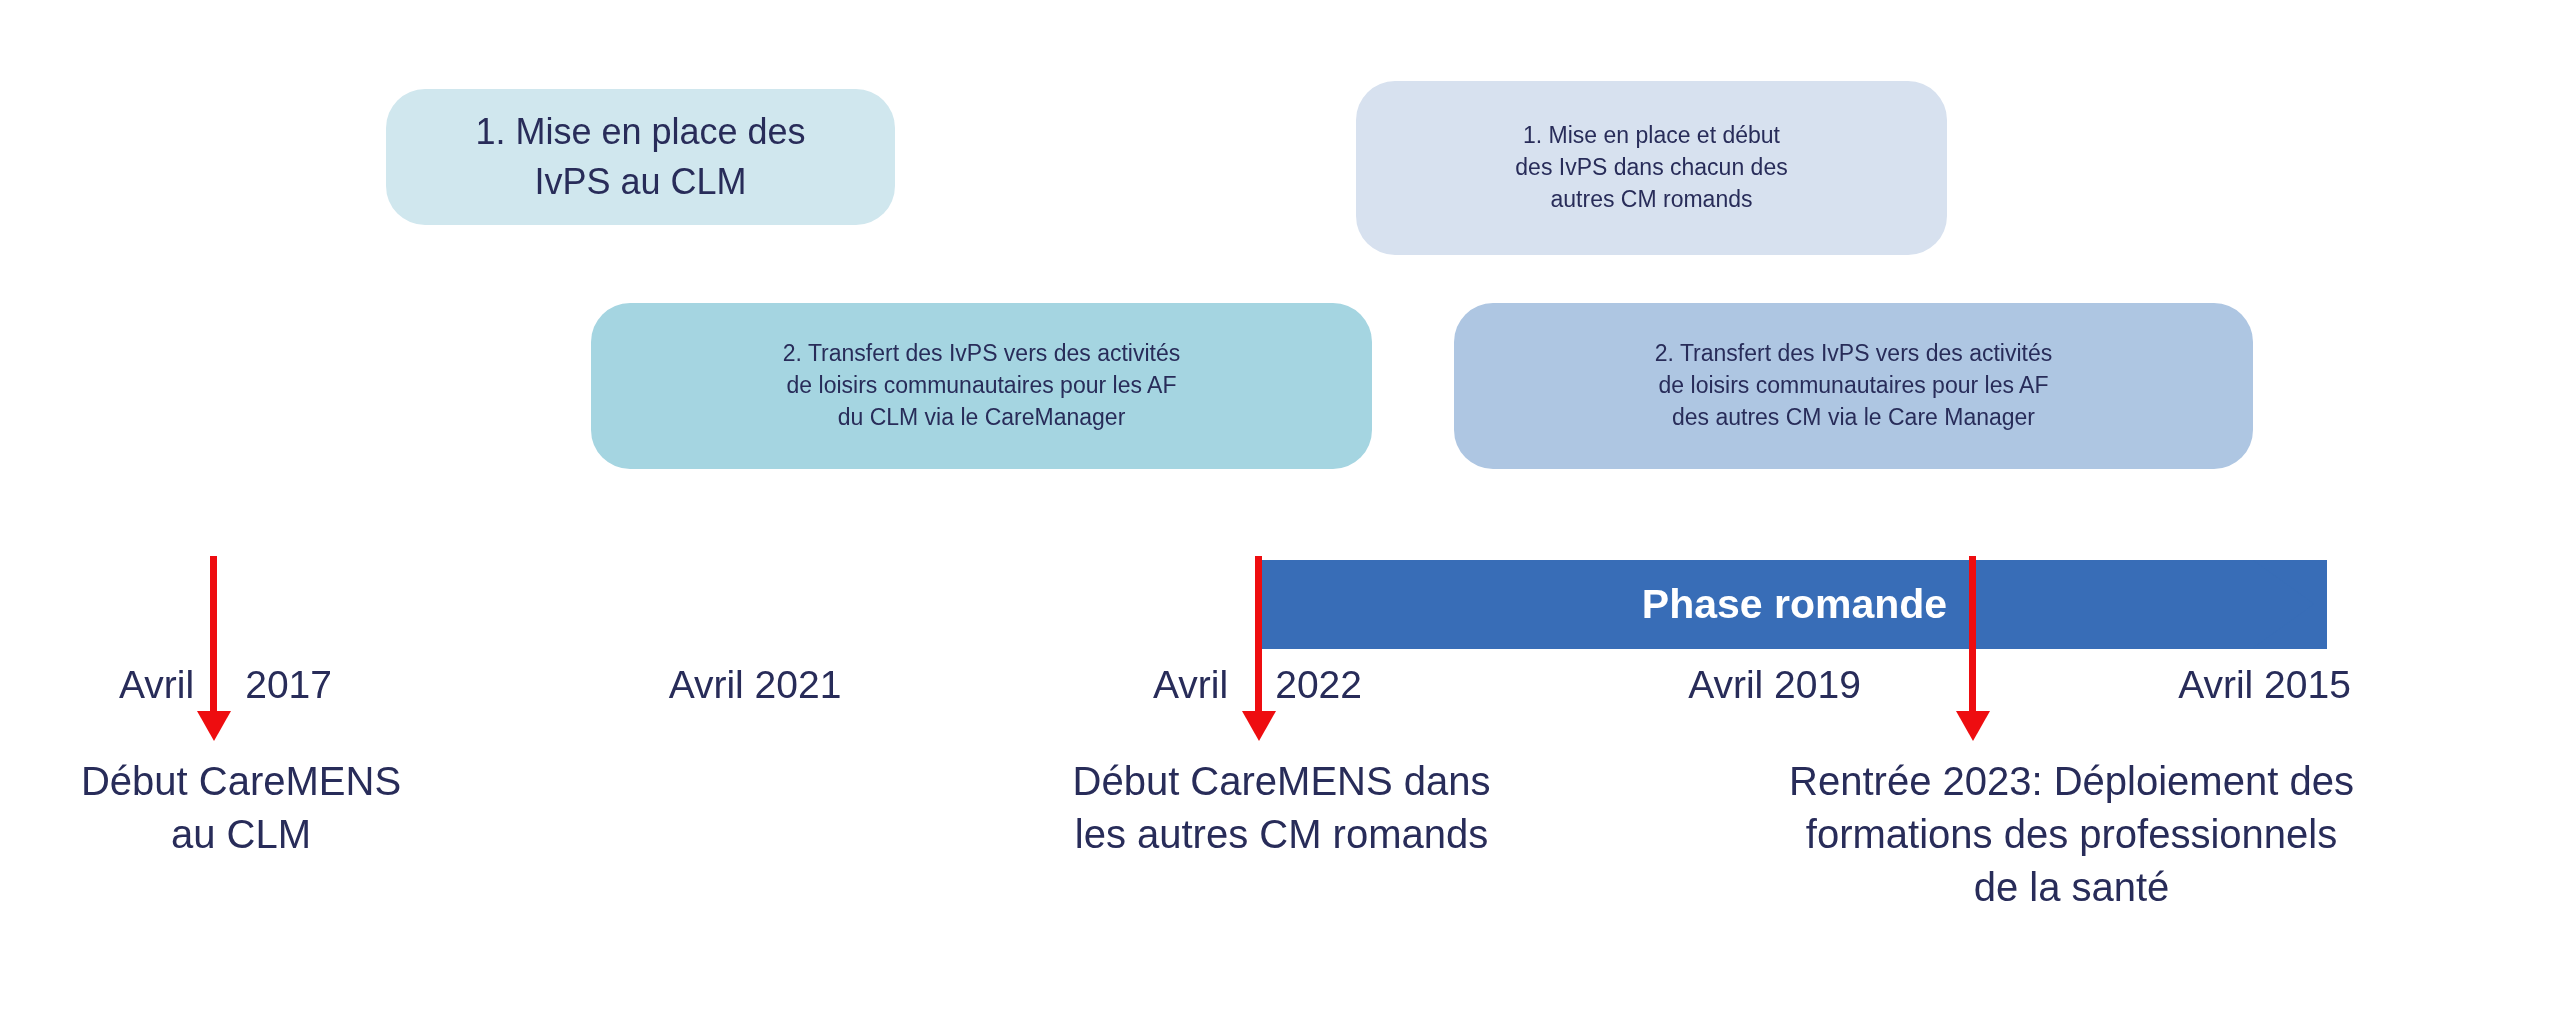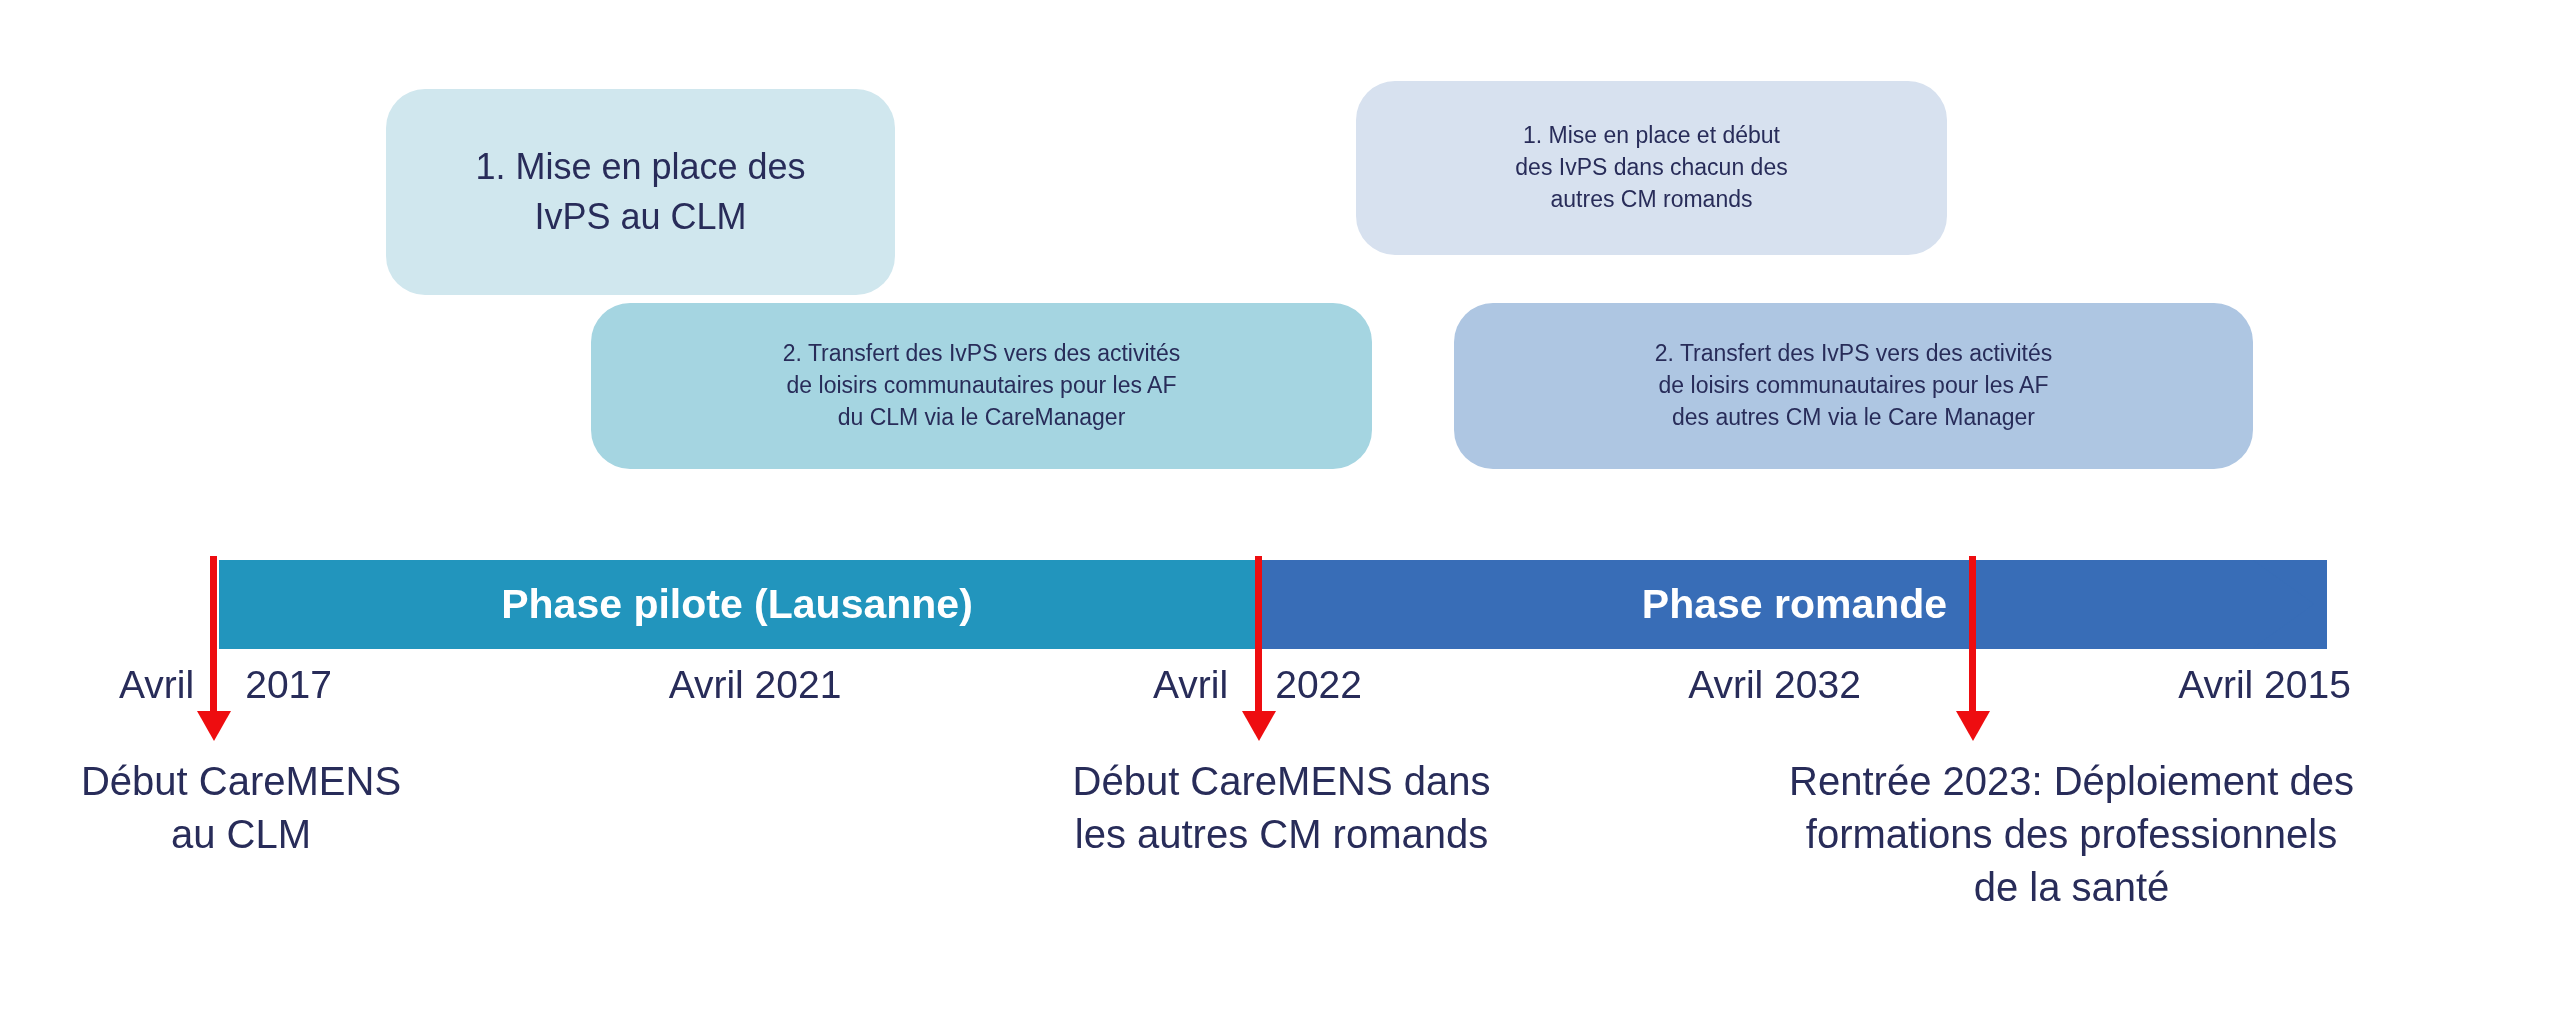--- a/index.html
+++ b/index.html
@@ -23,21 +23,21 @@
     border-radius: 39px;
     display: flex;
     align-items: center;
     justify-content: center;
     text-align: center;
     font-size: 23px;
     line-height: 1.38;
     white-space: pre;
     color: var(--text);
   }
-  .callout.c1 { left: 386px;  top: 89px; width: 509px;  height: 206px; background: var(--callout_pilote_step1_fill);  font-size: 36px; }
+  .callout.c1 { left: 386px;  top: 89px; width: 509px;  height: 136px; background: var(--callout_pilote_step1_fill);  font-size: 36px; }
   .callout.c2 { left: 1356px; top: 81px; width: 591px;  height: 174px; background: var(--callout_romande_step1_fill); }
   .callout.c3 { left: 591px;  top: 303px; width: 781px; height: 166px; background: var(--callout_pilote_step2_fill); }
   .callout.c4 { left: 1454px; top: 303px; width: 799px; height: 166px; background: var(--callout_romande_step2_fill); }
 
   
   .bar-segment {
     position: absolute;
     top: 560px;
     height: 89px;
     display: flex;
@@ -135,23 +135,20 @@
 autres CM romands</div>
 
   <div class="callout c3">2. Transfert des IvPS vers des activités
 de loisirs communautaires pour les AF
 du CLM via le CareManager</div>
 
   <div class="callout c4">2. Transfert des IvPS vers des activités
 de loisirs communautaires pour les AF
 des autres CM via le Care Manager</div>
 
-  <div class="bar-segment pilote">
-    <span class="phase-label">Phase pilote (Lausanne)</span>
-  </div>
 
   <div class="bar-segment romande">
     <span class="phase-label">Phase romande</span>
   </div>
 
   <div class="bar-arrowhead"></div>
 
   <div class="m-arrow a2020">
     <div class="shaft"></div>
     <div class="head"></div>
@@ -170,21 +167,21 @@
     <span>2017</span>
   </div>
 
   <div class="date-label centered d2021">Avril 2021</div>
 
   <div class="date-label split d2022">
     <span>Avril</span>
     <span>2022</span>
   </div>
 
-  <div class="date-label centered d2023">Avril 2032</div>
+  <div class="date-label centered d2023">Avril 2019</div>
 
   <div class="date-label centered d2024">Avril 2015</div>
 
   <div class="milestone-text m2">Début CareMENS dans
 les autres CM romands</div>
 
   <div class="milestone-text m1">Début CareMENS
 au CLM</div>
 
   <div class="milestone-text m3">Rentrée 2023: Déploiement des

